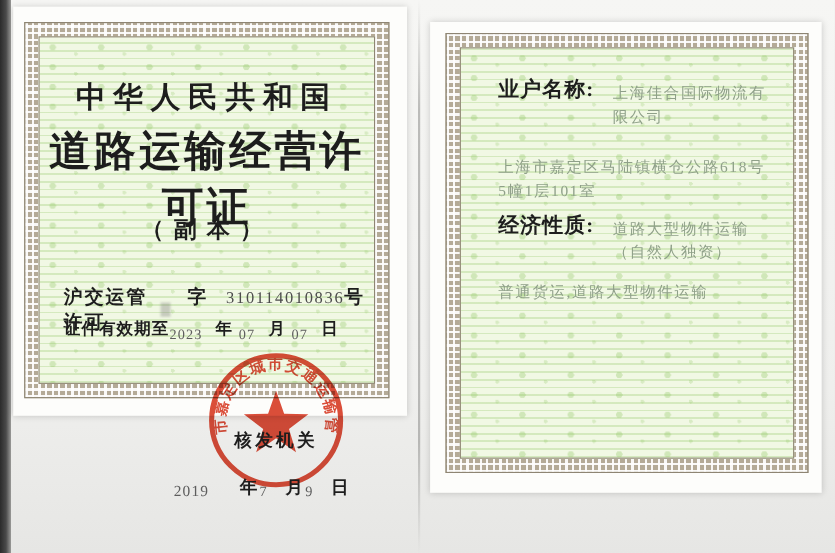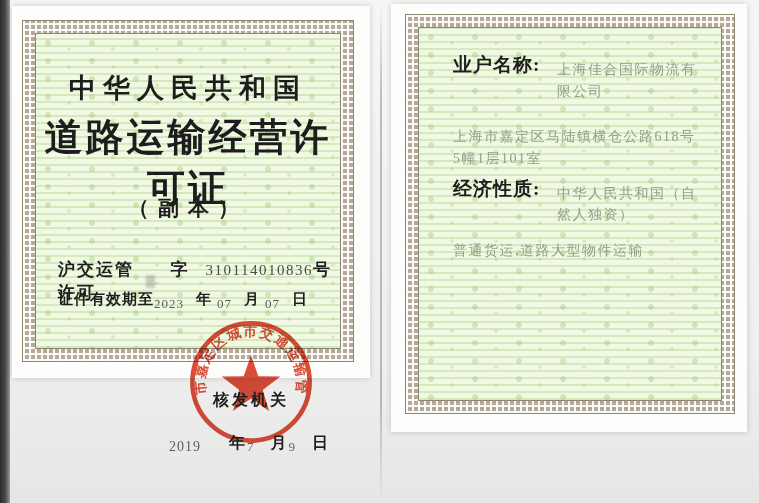--- a/index.html
+++ b/index.html
@@ -5,21 +5,21 @@
   html,body{margin:0;padding:0;background:#e9e9e7;}
   .scan{
     position:relative;width:759px;height:503px;overflow:hidden;
     background:linear-gradient(180deg,#f6f6f4 0%,#efefed 70%,#e6e6e4 100%);
     font-family:"Liberation Serif","DejaVu Serif",serif;
   }
   .edge-strip{position:absolute;left:0;top:0;width:10px;height:100%;
     background:linear-gradient(90deg,#2b2b2b 0%,#4a4a4a 55%,#9a9a98 100%);}
   .page{position:absolute;background:#fdfdfb;box-shadow:0 0 6px rgba(0,0,0,.18);}
   .page-left{left:12px;top:6px;width:358px;height:372px;}
-  .page-right{left:391px;top:4px;width:356px;height:428px;}
+  .page-right{left:391px;top:20px;width:356px;height:428px;}
   .fold-crease{position:absolute;left:380px;top:0;width:2px;height:100%;
     background:linear-gradient(180deg,rgba(150,150,148,.0),rgba(140,140,138,.55) 20%,rgba(140,140,138,.55) 80%,rgba(150,150,148,0));}
   .band{position:absolute;border:1px solid #8e8573;padding:12px;box-sizing:border-box;
     background-color:#b4aa97;
     background-image:
       repeating-linear-gradient(90deg,rgba(255,255,255,.92) 0 2px,rgba(255,255,255,0) 2px 6px),
       repeating-linear-gradient(0deg,rgba(255,255,255,.92) 0 2px,rgba(255,255,255,0) 2px 6px);}
   .page-left .band{left:10px;top:14px;right:16px;bottom:16px;}
   .page-right .band{left:14px;top:10px;right:12px;bottom:18px;}
   .green{position:relative;width:100%;height:100%;border:1px solid #8e8573;box-sizing:border-box;
@@ -48,21 +48,21 @@
   .valid-label{font-size:15px;font-weight:700;letter-spacing:1px;}
   .typed{font-size:13px;color:#5d5d5d;position:relative;top:3px;letter-spacing:1px;}
   .unit{font-size:15px;font-weight:700;}
   .valid-row .unit{margin-left:12px;}
   .valid-row .typed{margin-left:6px;}
   .valid-row .typed.first{margin-left:0;}
   .seal{position:absolute;left:143px;top:276px;width:144px;height:144px;
     mix-blend-mode:multiply;opacity:.9;}
   .issuer{position:absolute;top:356px;left:143px;width:144px;text-align:center;
     font-size:16px;font-weight:700;letter-spacing:3px;z-index:3;}
-  .date-row{position:absolute;top:399px;left:133px;display:flex;align-items:baseline;z-index:3;}
+  .date-row{position:absolute;top:399px;left:122px;display:flex;align-items:baseline;z-index:3;}
   .date-row .typed{font-size:14px;}
   .date-row .unit{font-size:16px;}
   .date-row .u-year{margin-left:28px;}
   .date-row .t-month,.date-row .t-day{margin-left:2px;font-size:13px;}
   .date-row .u-month,.date-row .u-day{margin-left:16px;}
   
   .fields{position:absolute;inset:0;padding:24px 24px 0 34px;box-sizing:border-box;}
   .field{display:flex;align-items:flex-start;}
   .field.f1{margin-bottom:17px;}
   .field.f2{margin-bottom:6px;}
@@ -139,21 +139,21 @@
             <span class="field-label">业户名称:</span>
             <span class="field-value">上海佳合国际物流有限公司</span>
           </div>
 
           <div class="field f2">
             <span class="field-value">上海市嘉定区马陆镇横仓公路618号5幢1层101室</span>
           </div>
 
           <div class="field f3">
             <span class="field-label">经济性质:</span>
-            <span class="field-value">中华人民共和国（自然人独资）</span>
+            <span class="field-value">道路大型物件运输（自然人独资）</span>
           </div>
 
           <div class="field f4">
             <span class="field-value">普通货运,道路大型物件运输</span>
           </div>
 
         </div>
       </div>
     </div>
   </div>

